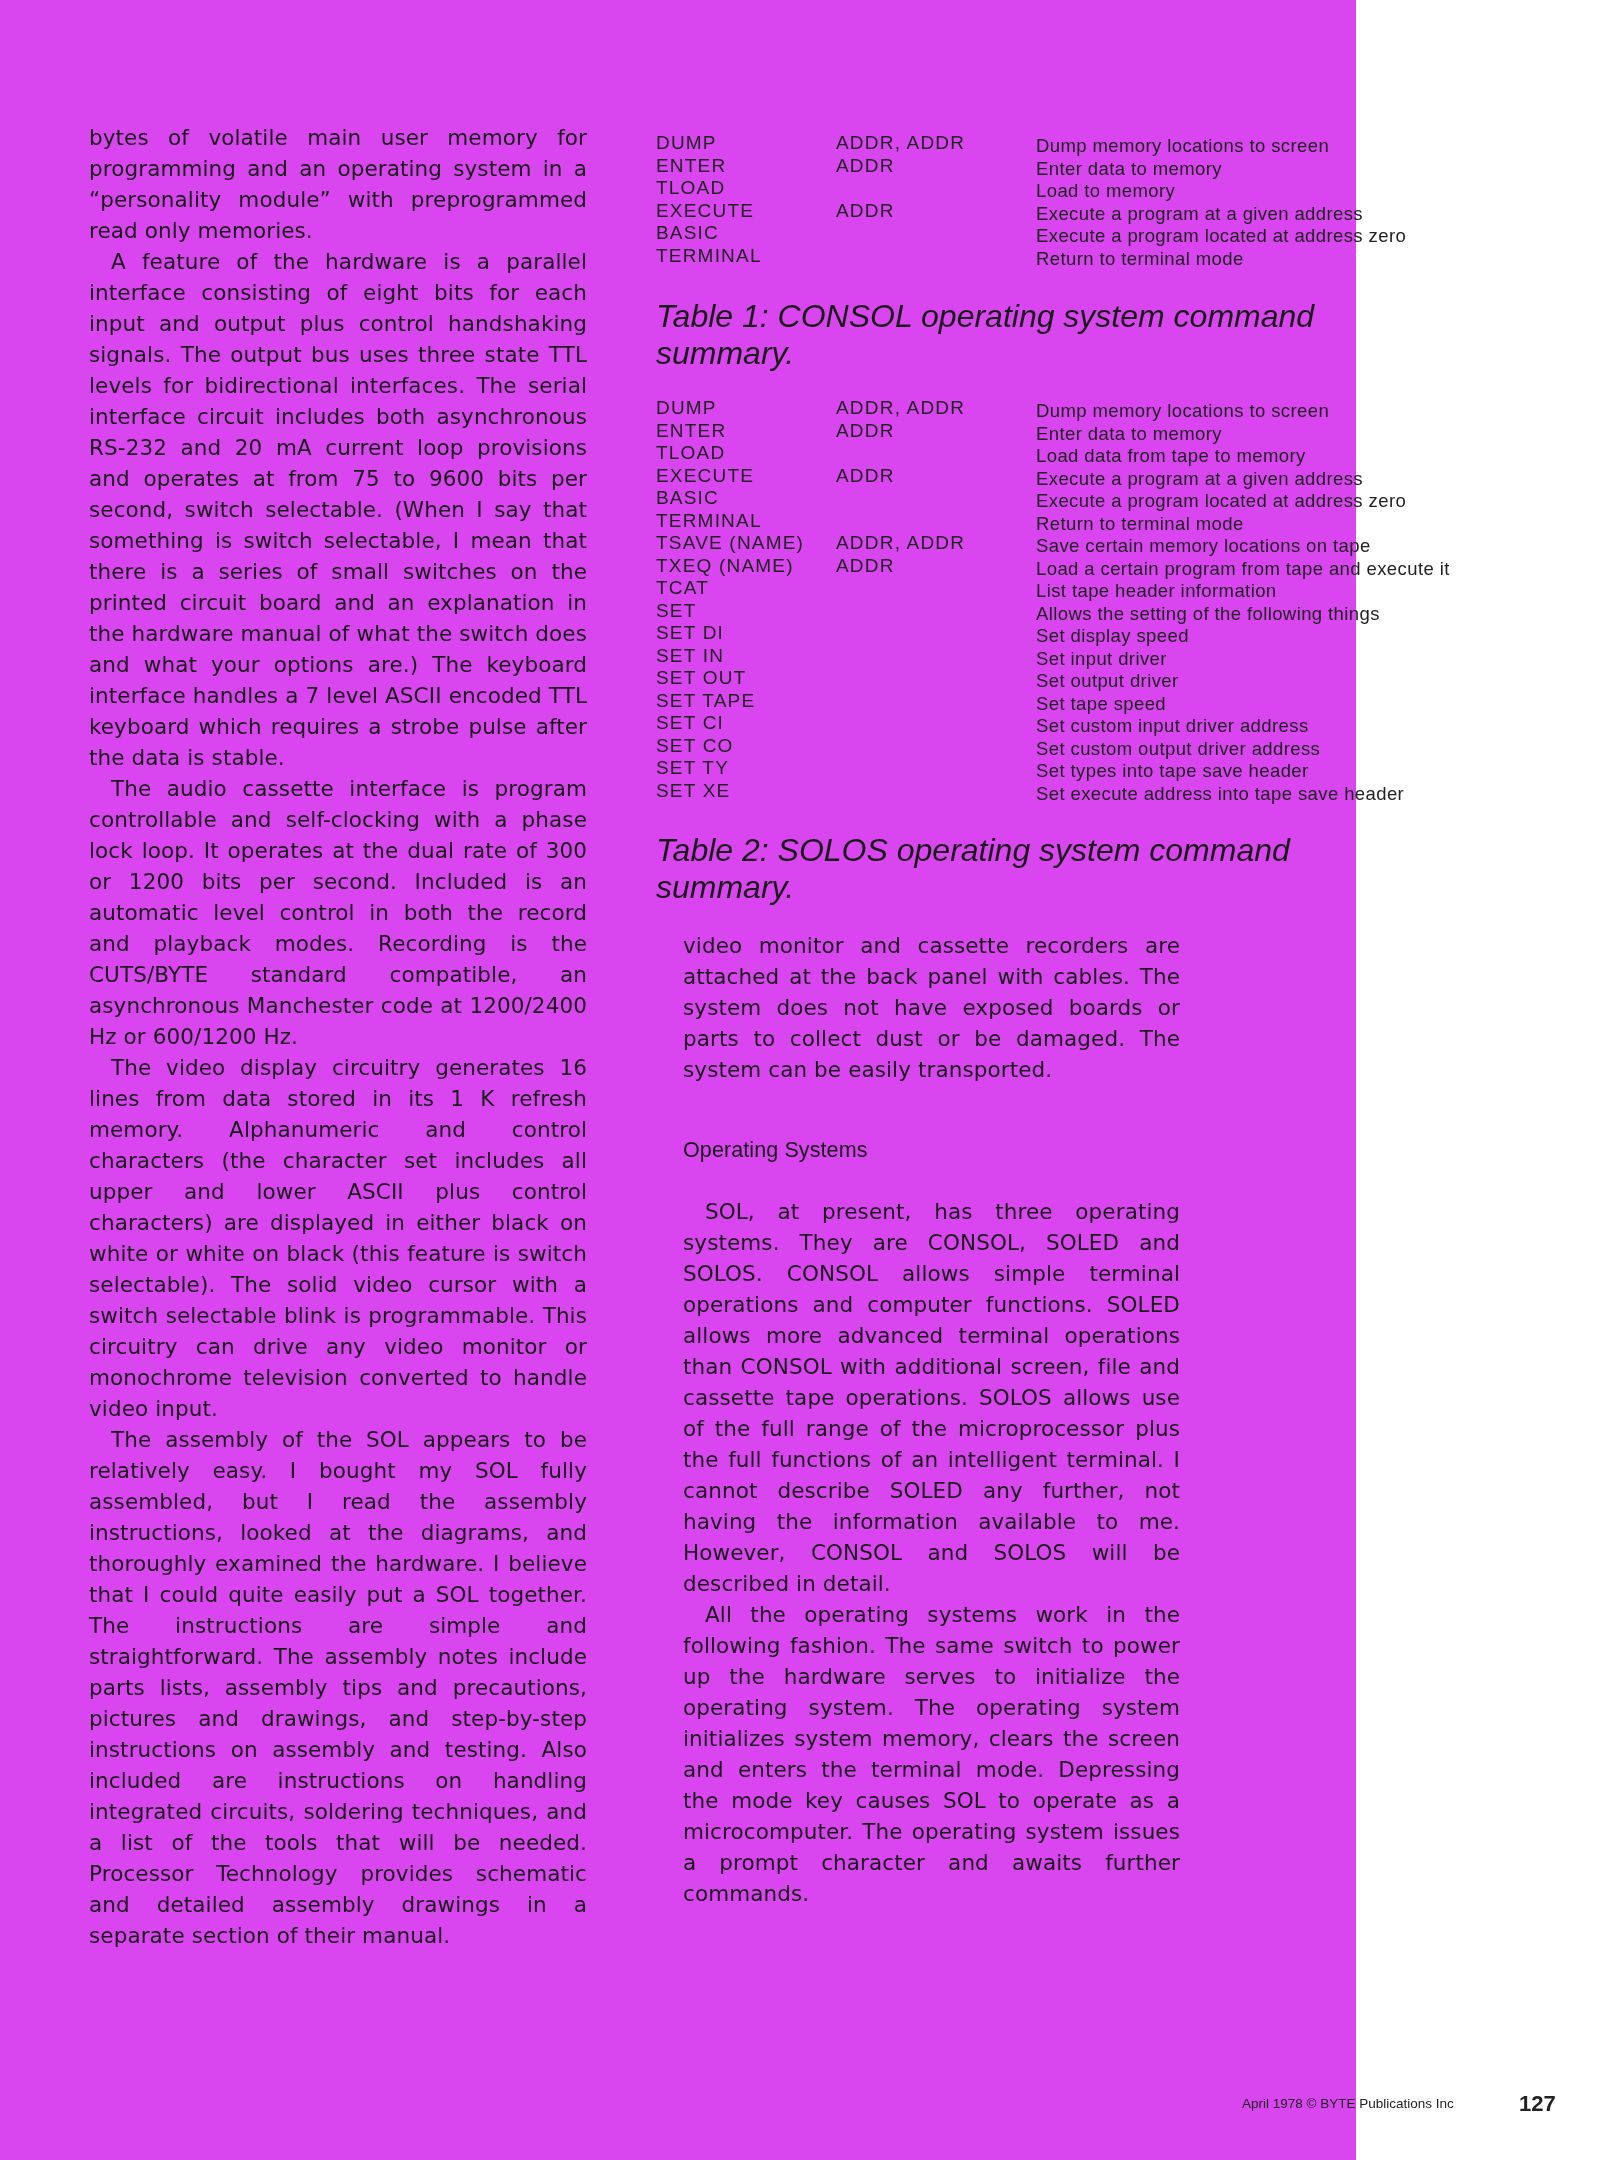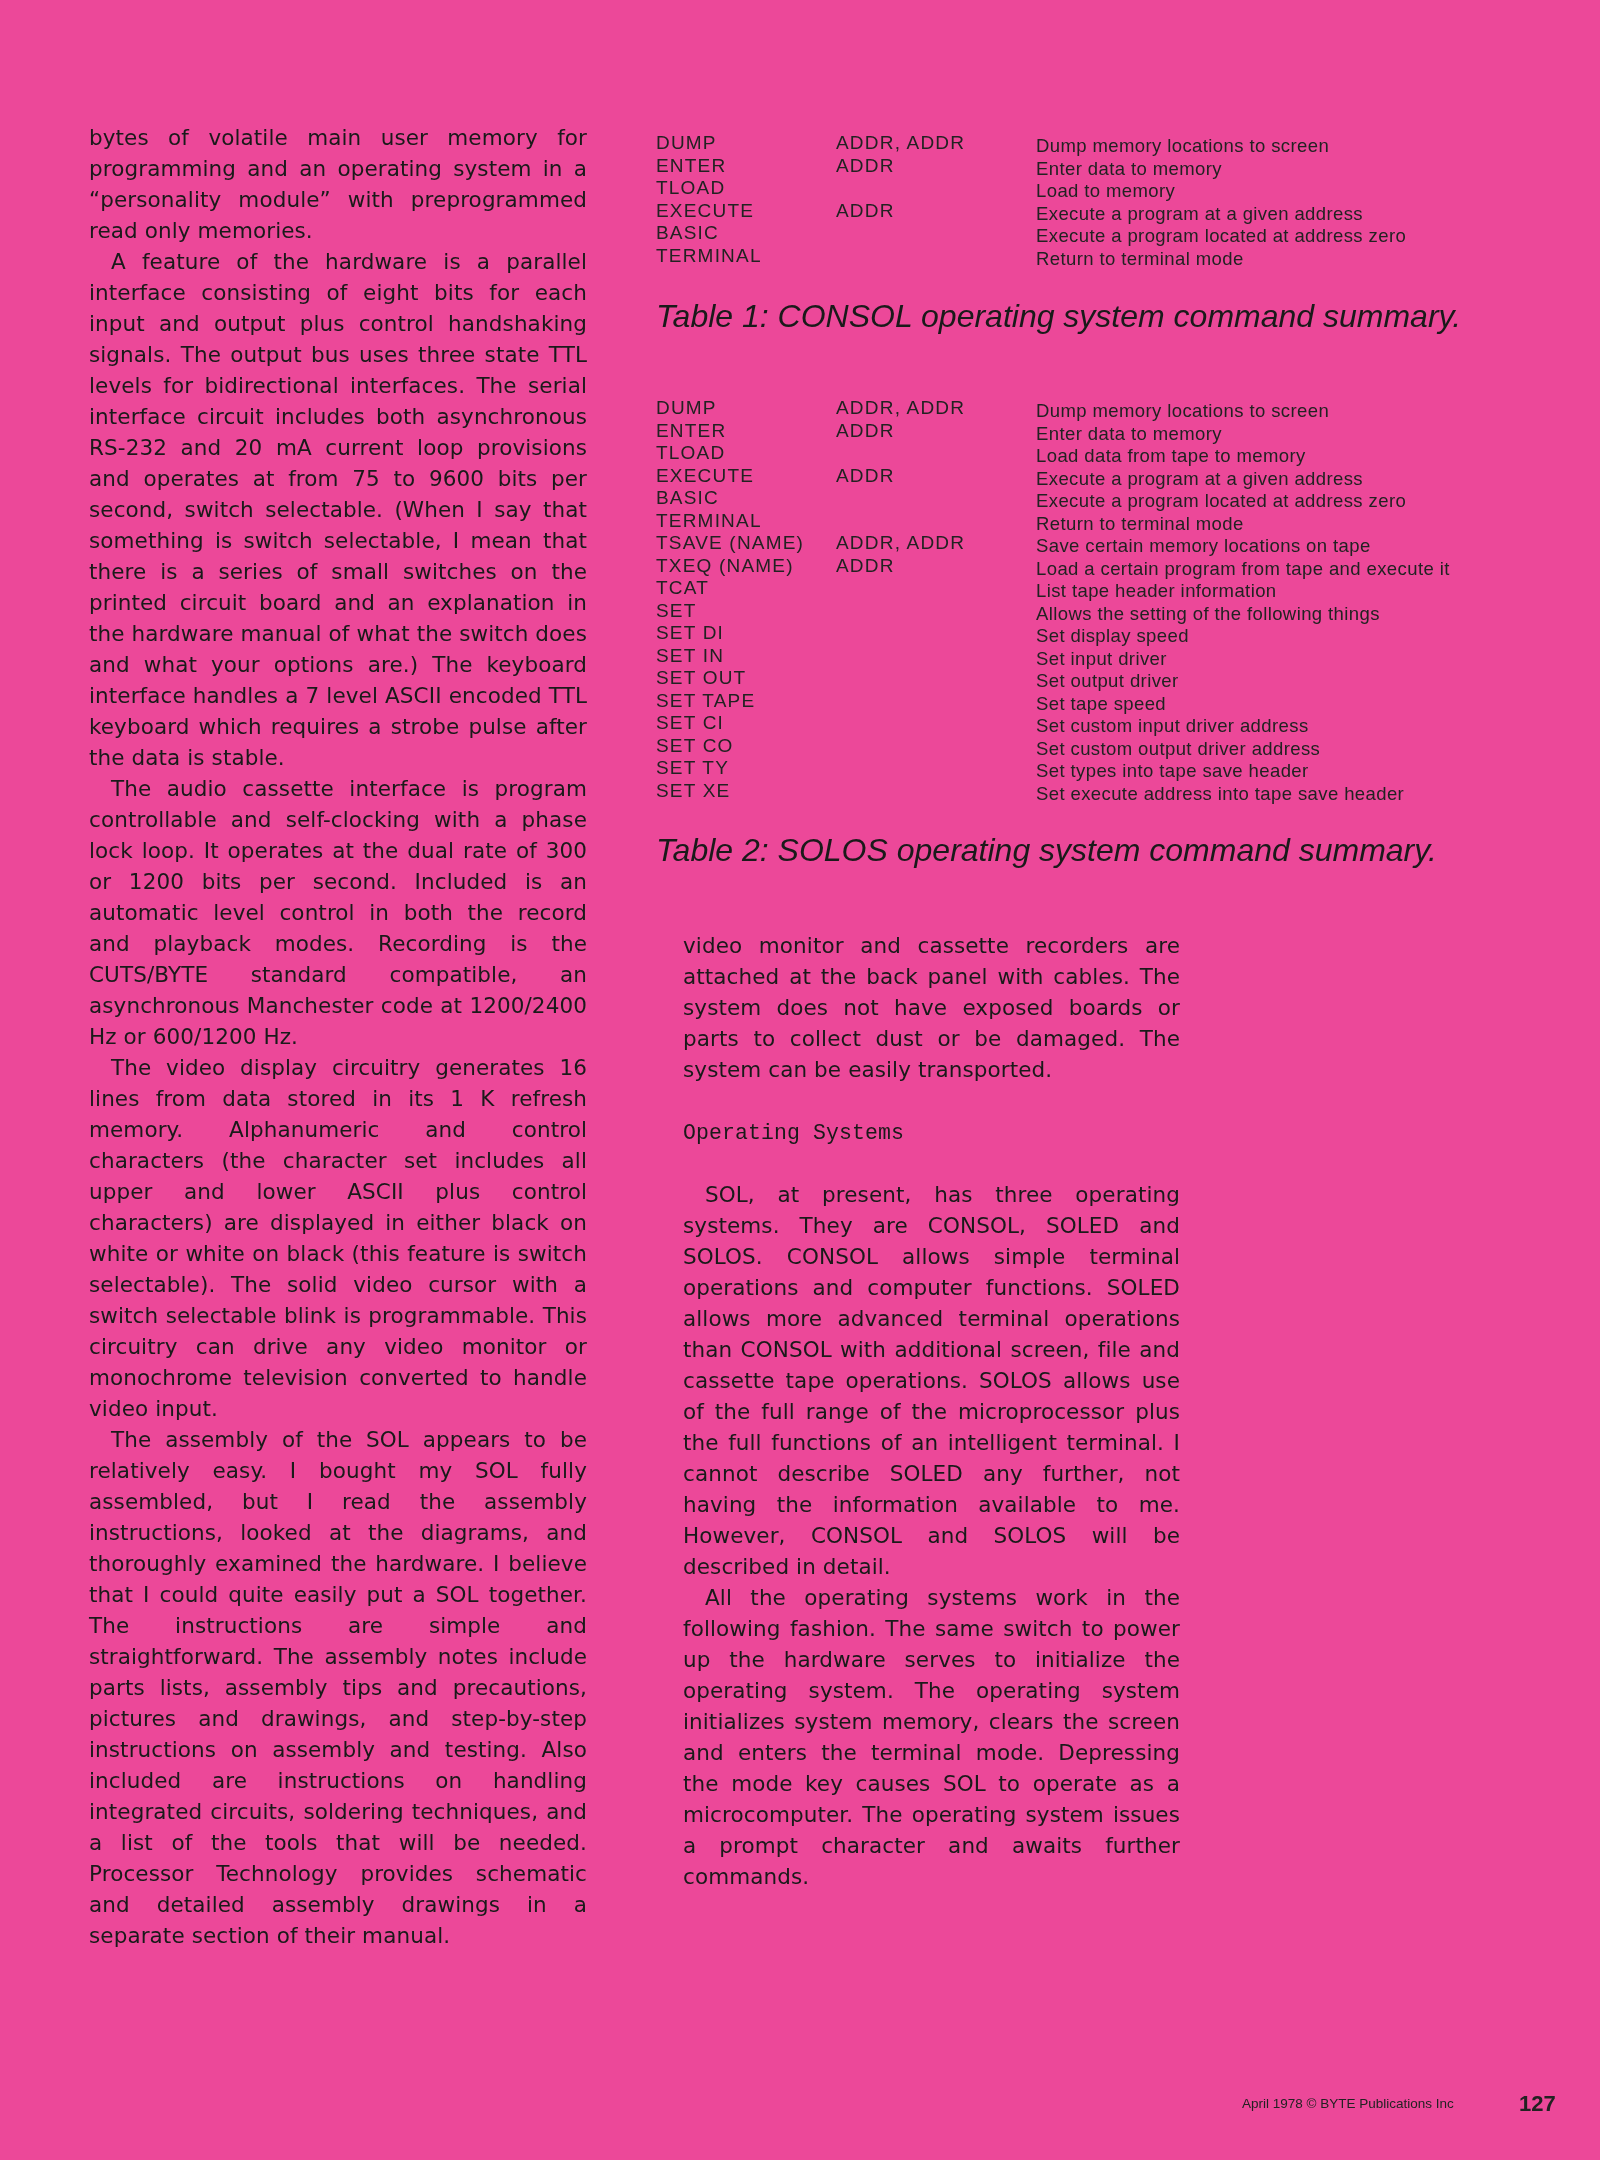--- a/index.html
+++ b/index.html
@@ -1,25 +1,25 @@
 <!DOCTYPE html>
 <html><head>
 <meta charset="utf-8">
 <style>
   html, body { margin: 0; padding: 0; background: #ffffff; }
   body { width: 1600px; height: 2160px; position: relative; overflow: hidden; color: #1a1a1a; }
-  .page { position: absolute; left: 0; top: 0; width: 1600px; height: 2160px; background: #ec4899; }
+  .page { position: absolute; left: 0; top: 0; width: 1356px; height: 2160px; background: #d946ef; }
 
   .col-left { position: absolute; left: 89px; top: 122px; width: 498px;
     font-family: "DejaVu Sans", sans-serif; font-size: 21.5px; line-height: 31px; letter-spacing: 0.1px; }
   .col-right { position: absolute; left: 683px; top: 930px; width: 497px;
     font-family: "DejaVu Sans", sans-serif; font-size: 21.5px; line-height: 31px; letter-spacing: 0.1px; }
   .para { margin: 0; text-align: justify; text-indent: 0; }
   .para.indent { text-indent: 22px; }
-  .section-head { margin: 33px 0 30px 0; font-family: Liberation Mono, monospace; font-size: 21.5px; line-height: 31px; }
+  .section-head { margin: 50px 0 30px 0; font-family: Liberation Sans, sans-serif; font-size: 21.5px; line-height: 31px; }
 
   .cmd-table { position: absolute; left: 656px; font-family: "Liberation Sans", sans-serif; font-size: 19px; color: #222; }
   .cmd-row { position: relative; height: 22.5px; line-height: 22.5px; white-space: nowrap; }
   .cmd-row .c { position: absolute; left: 0; letter-spacing: 1.2px; }
   .cmd-row .a { position: absolute; left: 180px; letter-spacing: 1.2px; }
   .cmd-row .d { position: absolute; left: 380px; top: 3px; font-size: 18.5px; letter-spacing: 0.4px; }
   #table1 { top: 132px; }
   #table2 { top: 397px; }
 
   .caption { position: absolute; left: 656px; font-family: "Liberation Sans", sans-serif; font-style: italic; font-size: 32px; color: #1a1a1a; }

